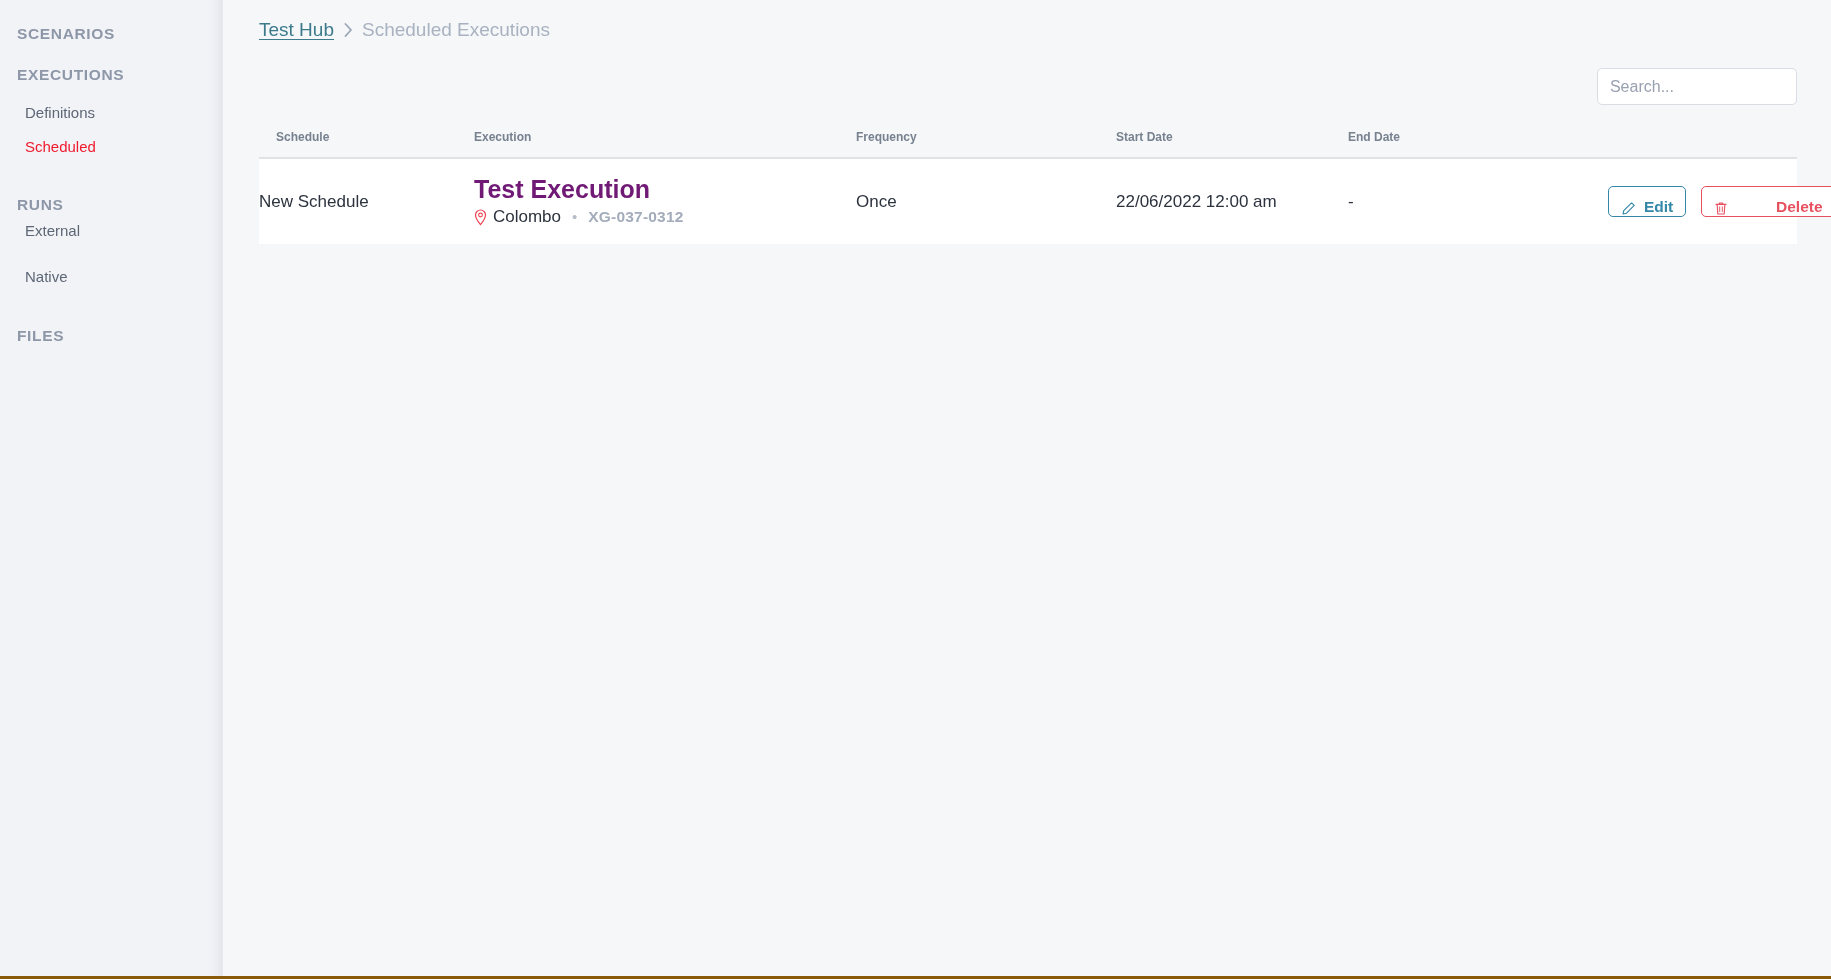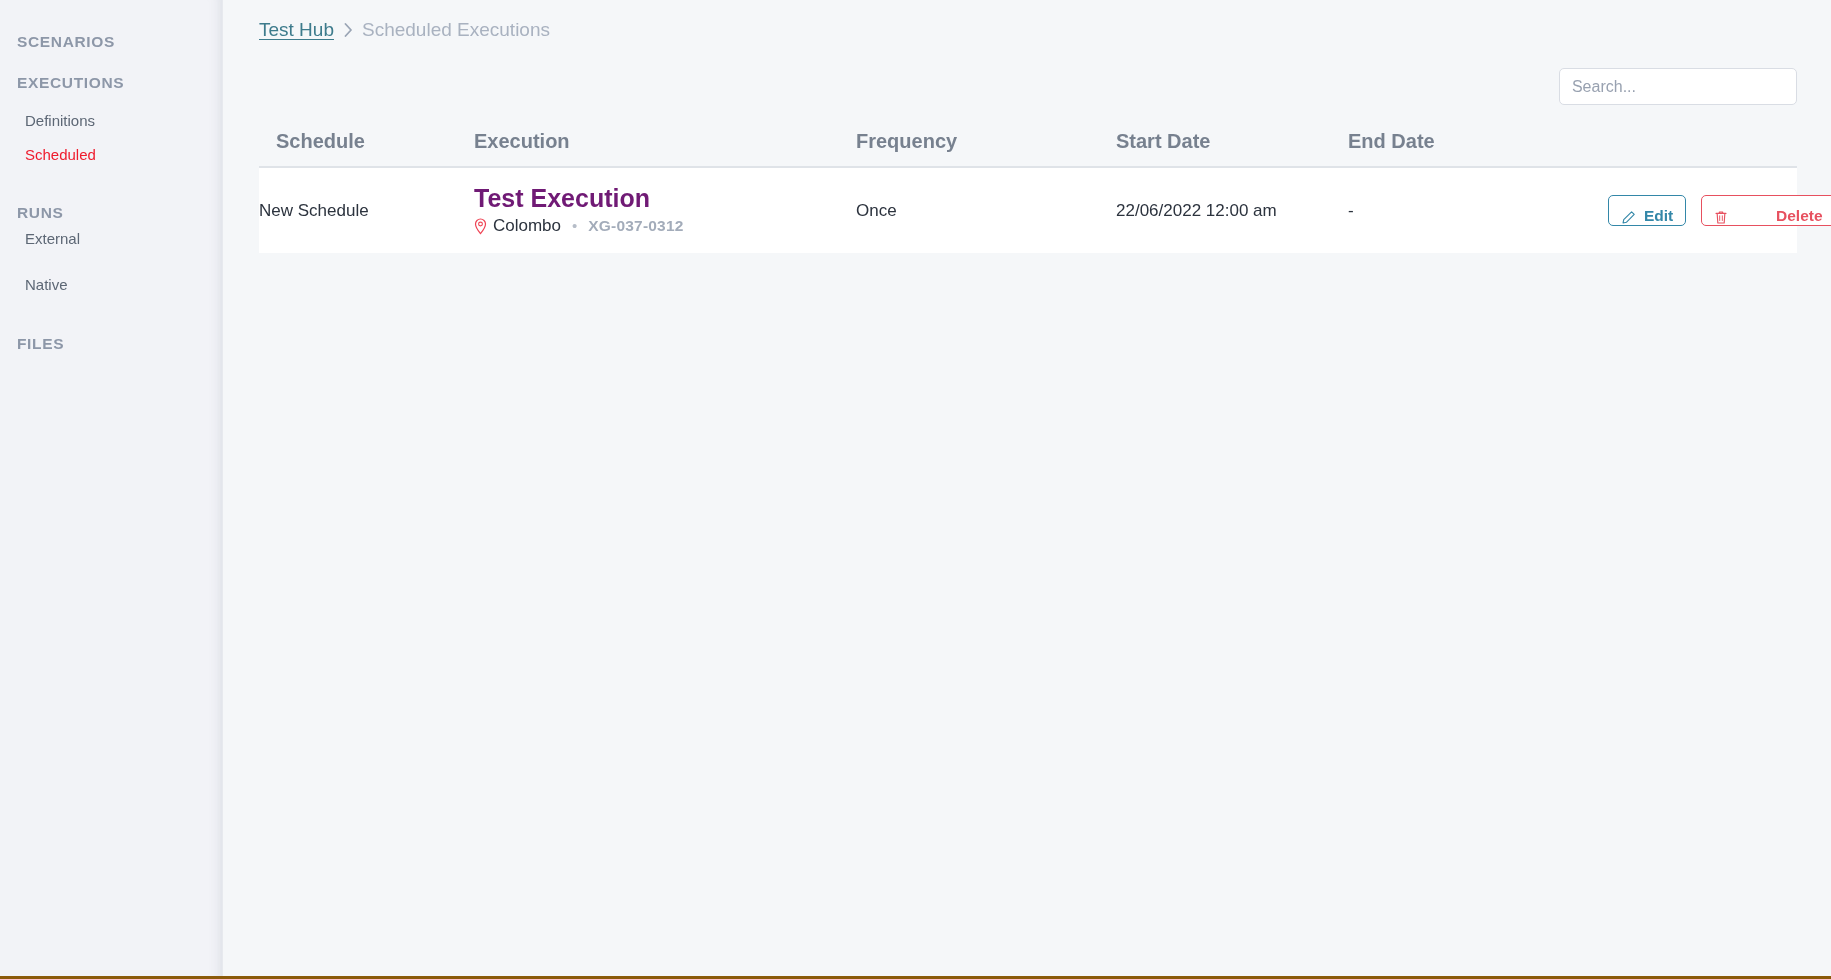--- a/index.html
+++ b/index.html
@@ -44,21 +44,21 @@
 
   .nav-group-title {
     font-size: 15.5px;
     font-weight: bold;
     letter-spacing: 0.65px;
     color: #8d97a8;
     padding: 0 0 0 17px;
     margin: 0;
     line-height: 19px;
   }
-  .group-scenarios { margin-top: 8px; }
+  .group-scenarios { }
   .group-executions { margin-top: 22px; }
   .group-runs { margin-top: 31px; }
   .group-files { margin-top: 32px; }
 
   .nav-item {
     display: block;
     font-size: 15px;
     color: #5d6775;
     padding: 0 0 0 25px;
     line-height: 34px;
@@ -100,21 +100,21 @@
   .crumb-current {
     color: #a9b2c0;
   }
 
   .toolbar {
     display: flex;
     justify-content: flex-end;
     padding: 38px 34px 0 0;
   }
   .search-input {
-    width: 238px;
+    width: 200px;
     height: 37px;
     border: 1px solid #d9dde4;
     border-radius: 5px;
     background: #ffffff;
     padding: 0 12px;
     font-size: 16px;
     font-family: "Liberation Sans", sans-serif;
     color: #3a4250;
     outline: none;
   }
@@ -124,21 +124,21 @@
   .table-wrap {
     margin: 25px 34px 0 36px;
   }
   table.grid {
     width: 100%;
     border-collapse: collapse;
     table-layout: fixed;
   }
   table.grid thead th {
     text-align: left;
-    font-size: 20px;
+    font-size: 12px;
     font-weight: bold;
     color: #77818f;
     padding: 0 0 13px 0;
     border-bottom: 2px solid #dfe3e8;
   }
   .col-schedule  { width: 215px; padding-left: 17px !important; }
   .col-execution { width: 382px; }
   .col-frequency { width: 260px; }
   .col-start     { width: 232px; }
   .col-end       { width: 260px; }

